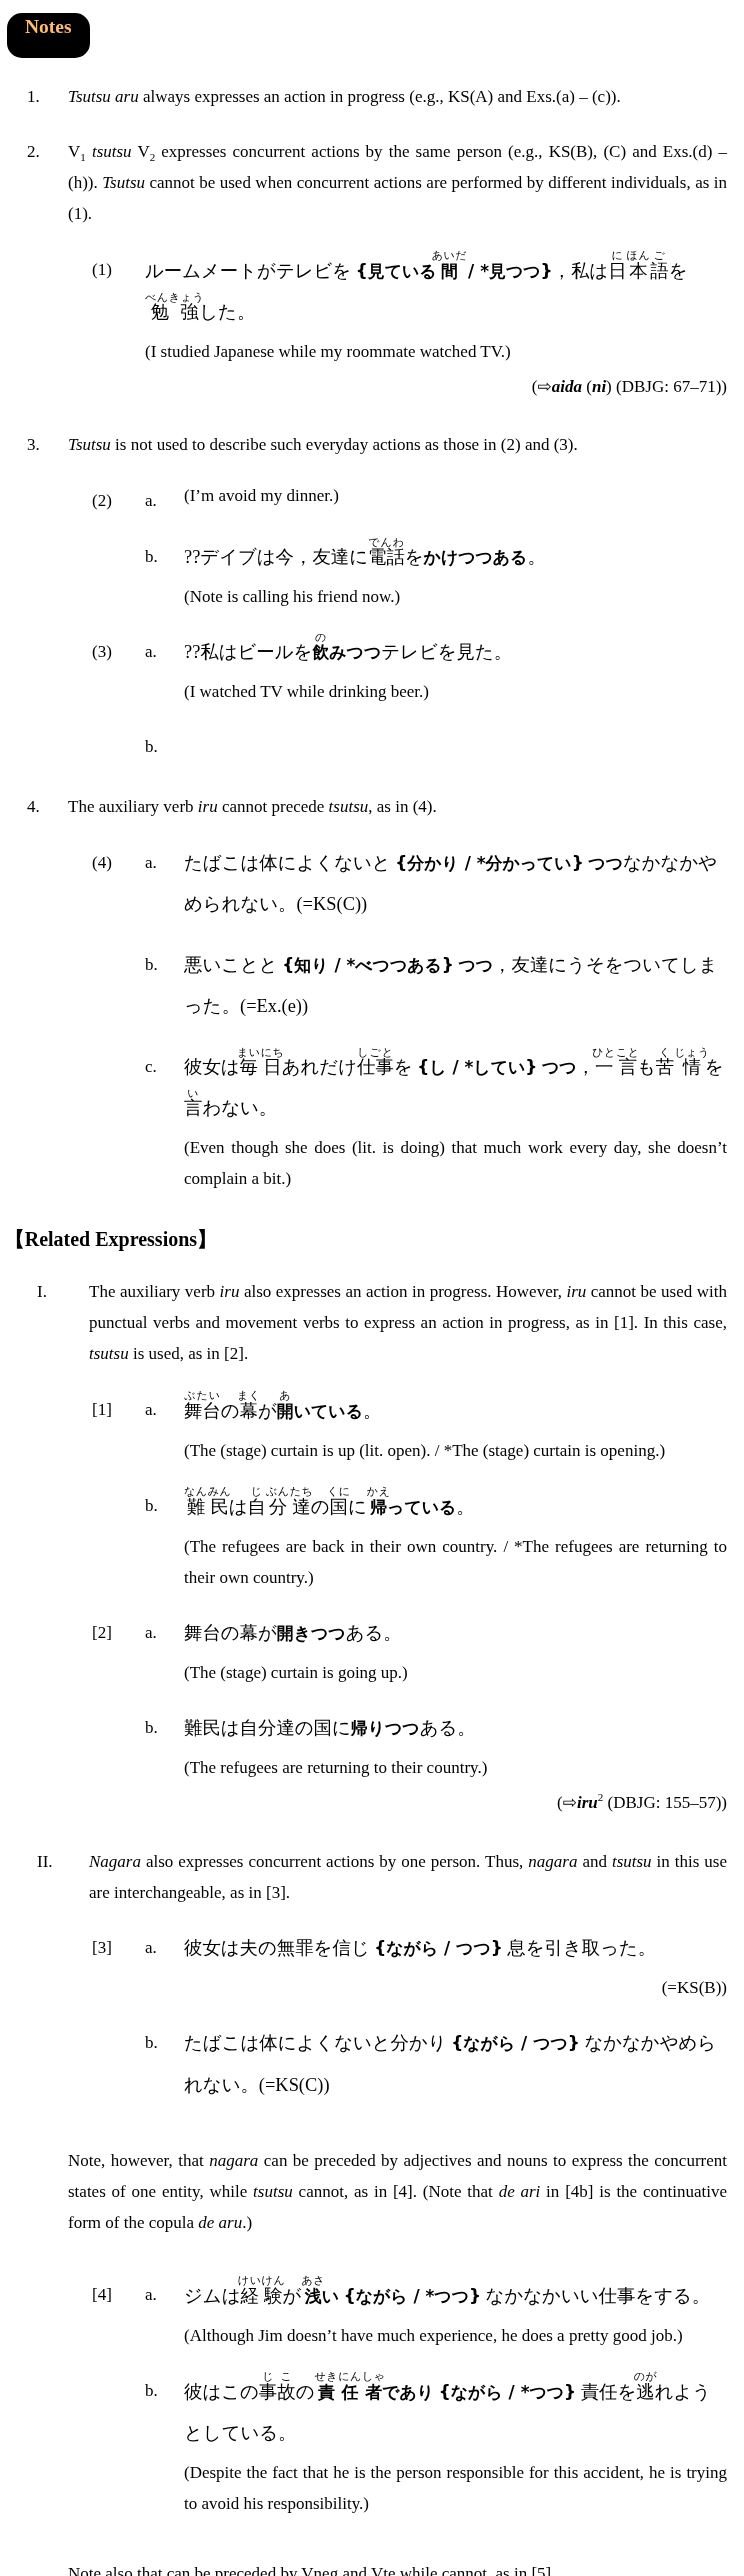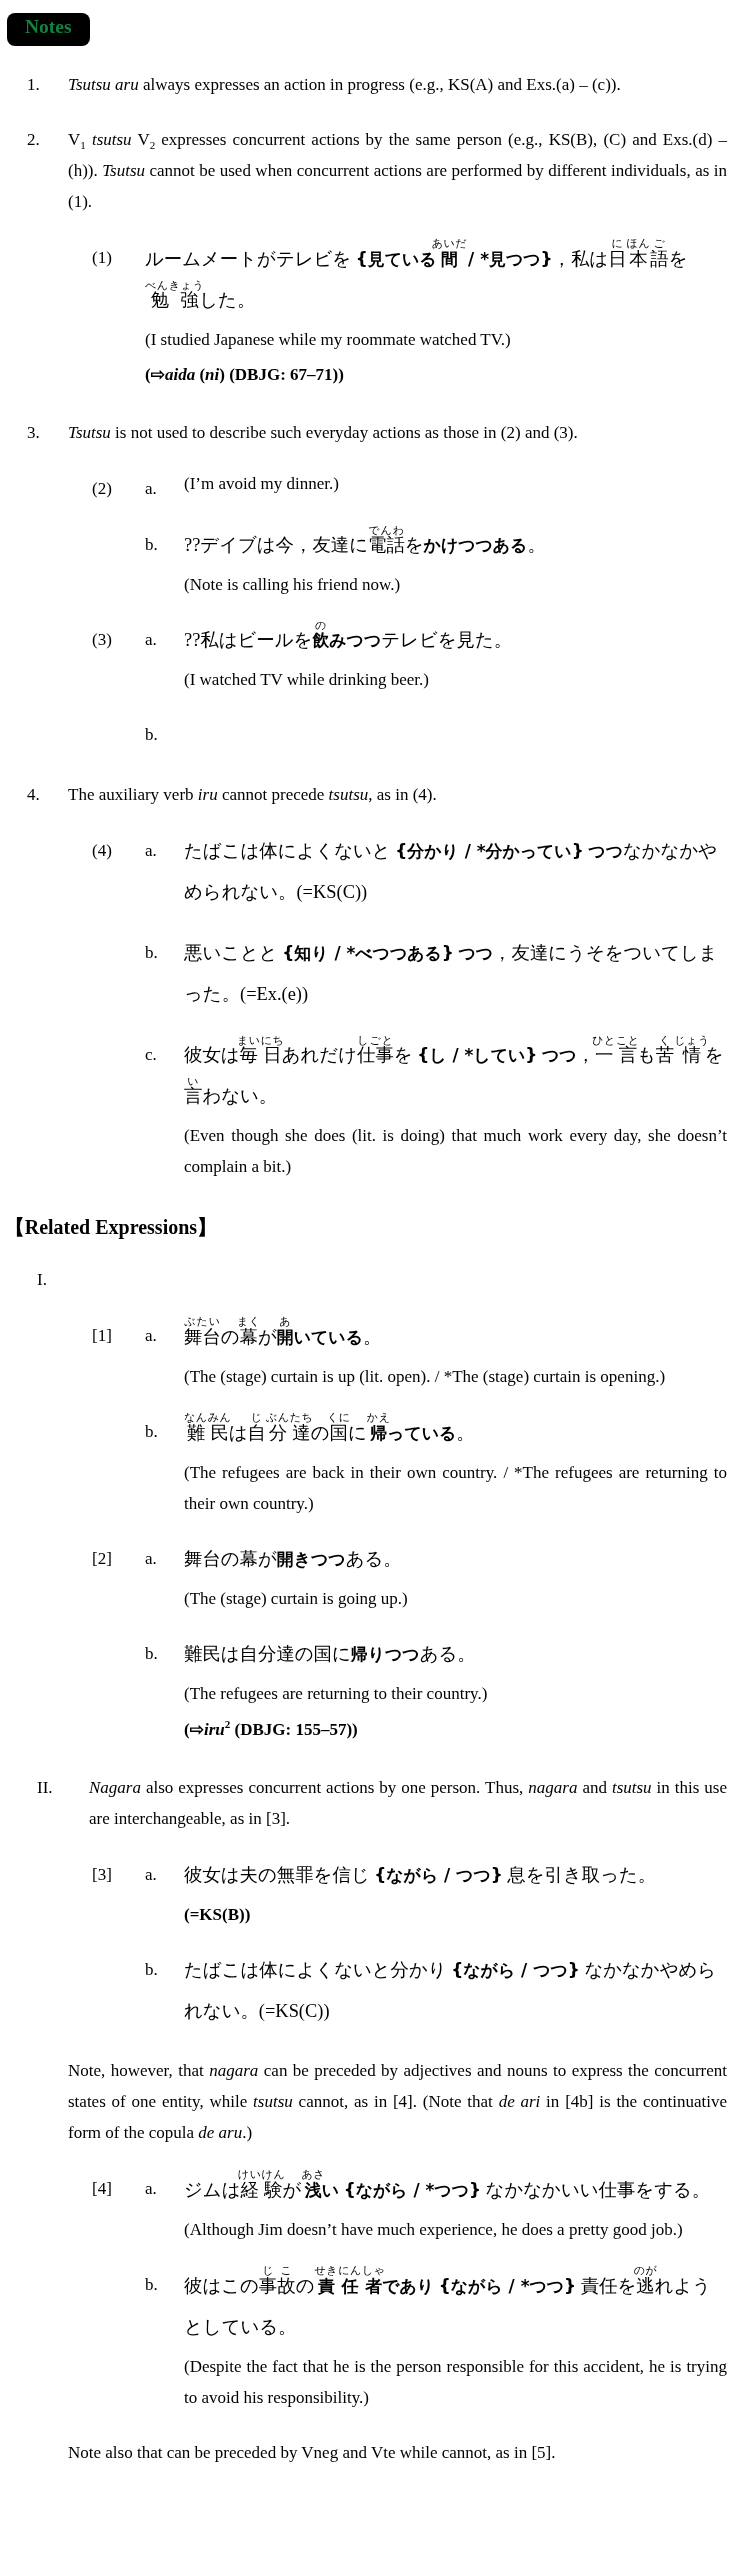--- a/index.html
+++ b/index.html
@@ -1,20 +1,20 @@
 <!DOCTYPE html>
 <html style="font-size:9.5px"><head>
 <meta charset="utf-8">
 <style>
   html,body{margin:0;padding:0;background:#ffffff;color:#000;}
   body{width:745px;font-family:"Liberation Serif",serif;}
   .page{padding:8.3px 0 41px 0;}
 
-  .badge{display:inline-block;background:#000;color:#15803d;border-radius:8px;
-         padding:3px 18px 8px 18px;margin:4.7px 0 0 7px;
+  .badge{display:inline-block;background:#000;color:#fdba74;border-radius:15px;
+         padding:3px 18px 20px 18px;margin:4.7px 0 0 7px;
          font-size:19.5px;font-weight:bold;font-family:"Liberation Serif",serif;}
 
   .en{font-size:17px;line-height:1.82;}
   .just{text-align:justify;}
   .jp{font-size:18.4px;line-height:2.25;font-family:"Liberation Serif","DejaVu Sans",serif;}
   .jp b,b.g{font-family:"DejaVu Sans",sans-serif;font-size:0.92em;}
   ruby rt{font-size:11px;letter-spacing:0.6px;font-weight:normal;}
   sub{font-size:0.65em;}
   sup{font-size:0.65em;}
 
@@ -22,22 +22,22 @@
   .nnum{flex:0 0 68px;padding-left:27px;box-sizing:border-box;font-size:17px;line-height:1.82;}
   .roman .nnum{flex:0 0 89px;padding-left:37px;}
   .nbody{flex:1;padding-right:18px;}
 
   .exblock{margin:15.4px 0;}
   .exrow{display:flex;}
   .exlabel{flex:0 0 53px;margin-left:92px;box-sizing:border-box;font-size:17px;line-height:2.4;}
   .exletter{flex:0 0 39px;font-size:17px;line-height:2.4;}
   .exbody{flex:1;padding-right:18px;}
   .exbody p{margin:0 0 3.6px 0;}
-  .ref{font-weight:bold;}
-  .para{margin:20px 0;padding-left:68px;padding-right:18px;}
+  .ref{text-align:right;}
+  .para{margin:36px 0;padding-left:68px;padding-right:18px;}
   .related-header{font-size:20px;font-weight:bold;margin:28px 0 8.3px 4.7px;}
 </style>
 </head>
 <body>
 
 <div class="page">
 
   <div class="badge">
     <span>Notes</span>
   </div>
@@ -154,20 +154,21 @@
       </div>
     </div>
   </div>
 
   
   <div class="related-header">【Related Expressions】</div>
 
   
   <div class="nrow roman">
     <div class="nnum">I.</div>
+    <div class="nbody en just">The auxiliary verb <i>iru</i> also expresses an action in progress. However, <i>iru</i> cannot be used with punctual verbs and movement verbs to express an action in progress, as in [1]. In this case, <i>tsutsu</i> is used, as in [2].</div>
   </div>
 
   
   <div class="exblock">
     <div class="exrow">
       <div class="exlabel">[1]</div>
       <div class="exletter">a.</div>
       <div class="exbody">
         <p class="jp"><ruby>舞台<rt>ぶたい</rt></ruby>の<ruby>幕<rt>まく</rt></ruby>が<b class="g"><ruby>開<rt>あ</rt></ruby>いている</b>。</p>
         <p class="en just">(The (stage) curtain is up (lit. open). / *The (stage) curtain is opening.)</p>

